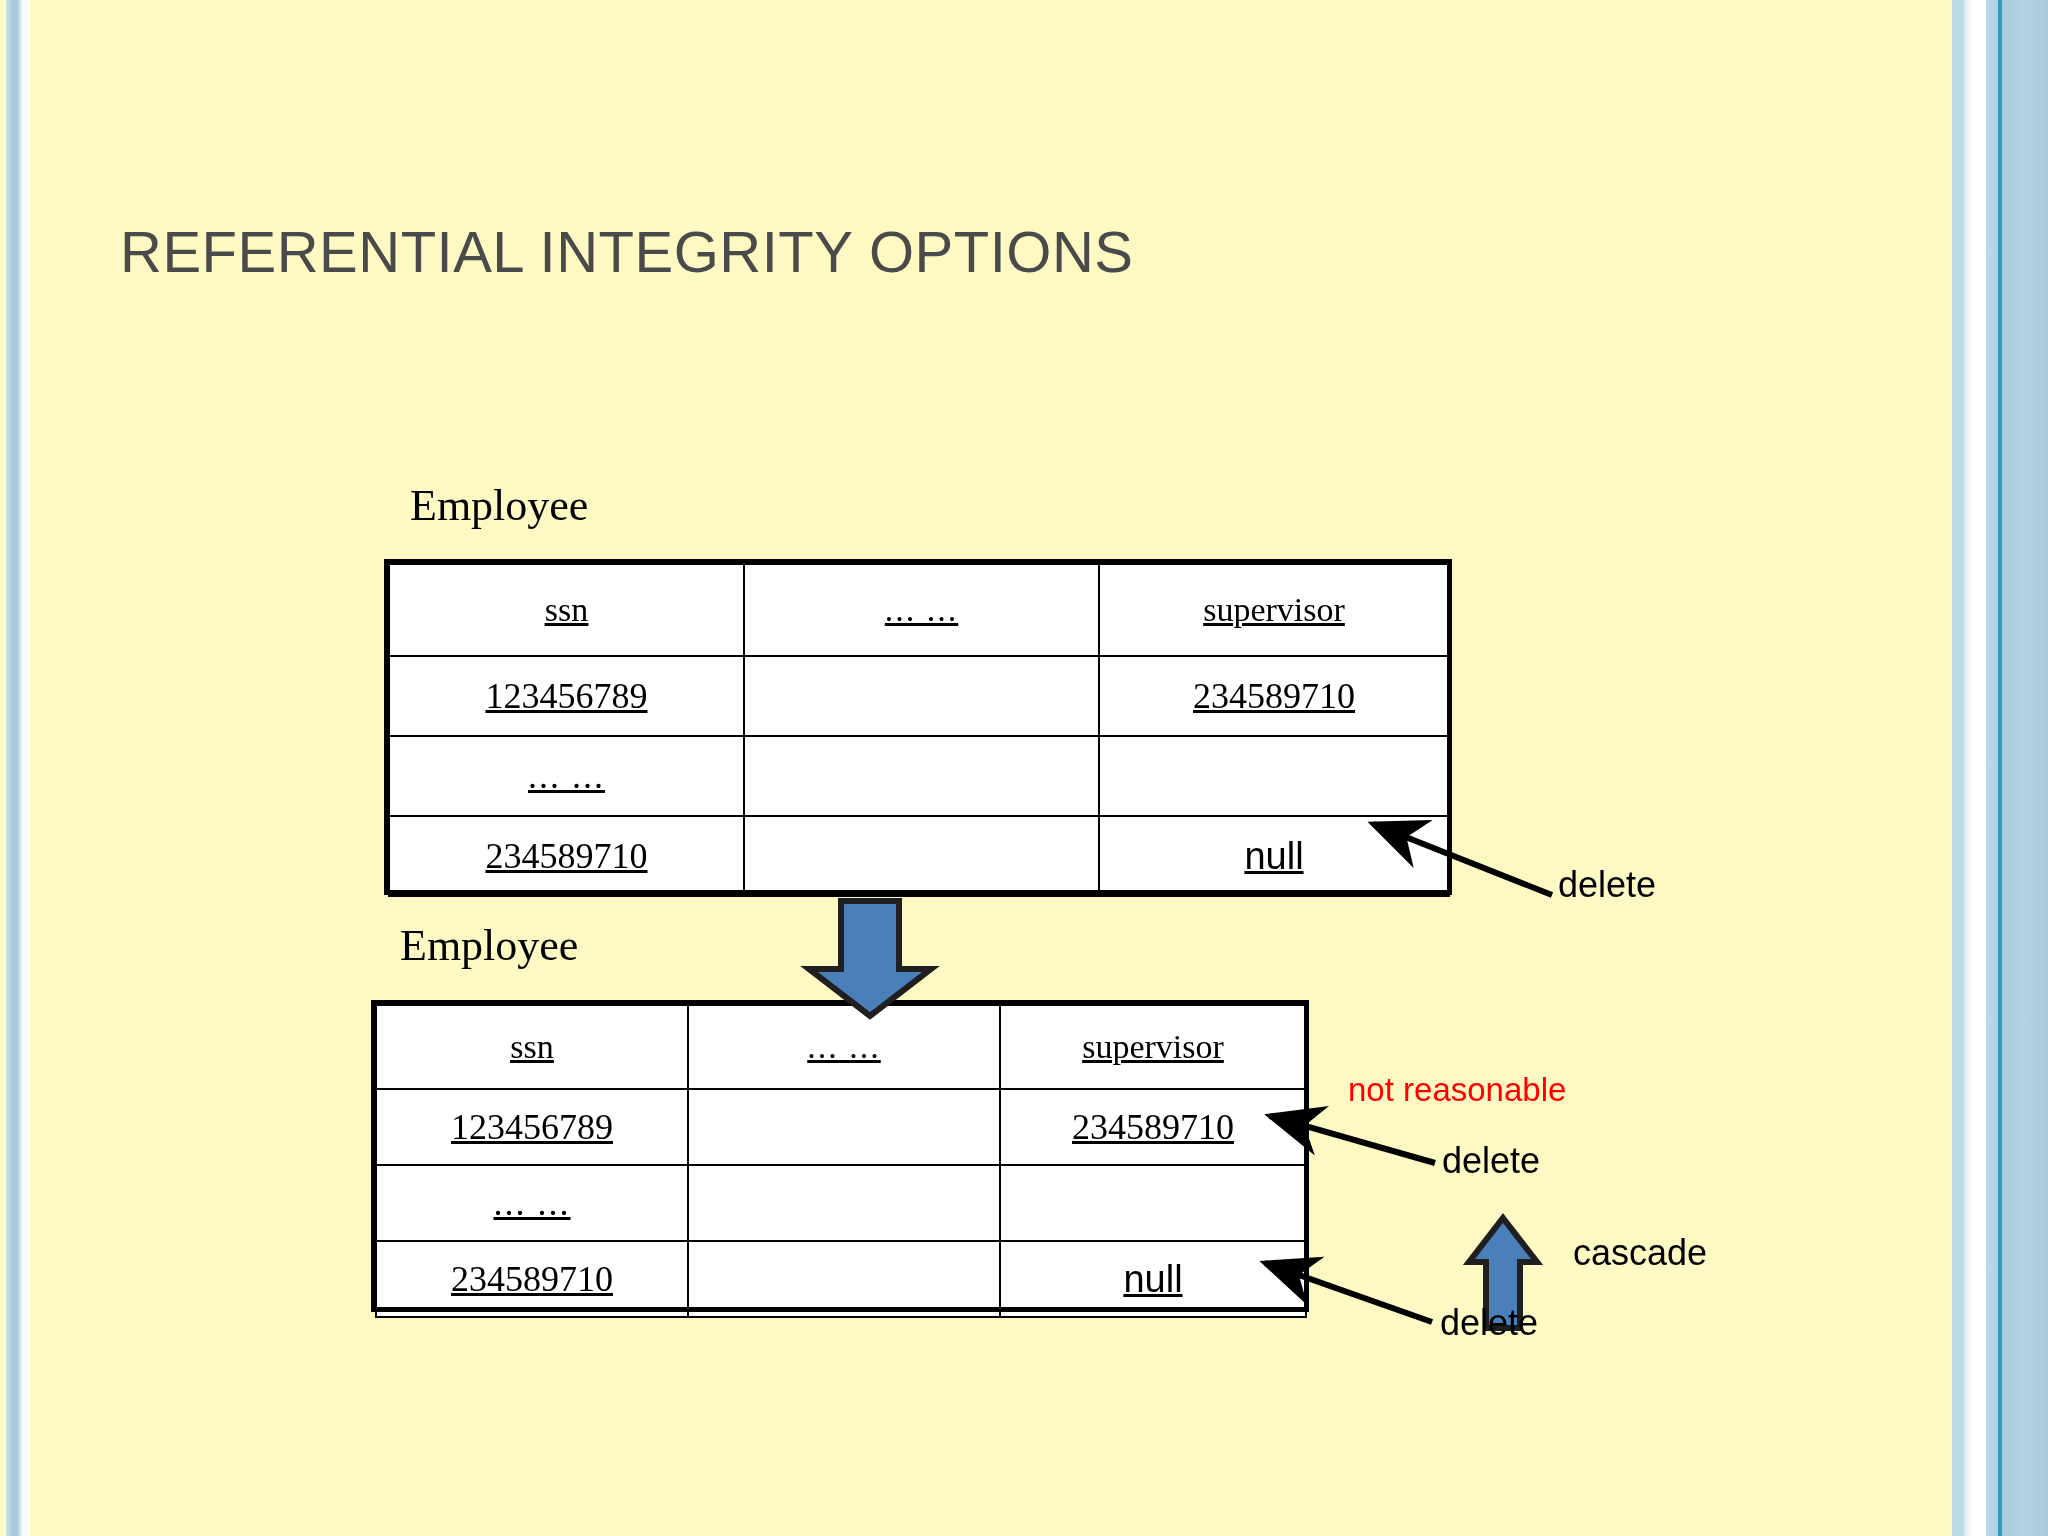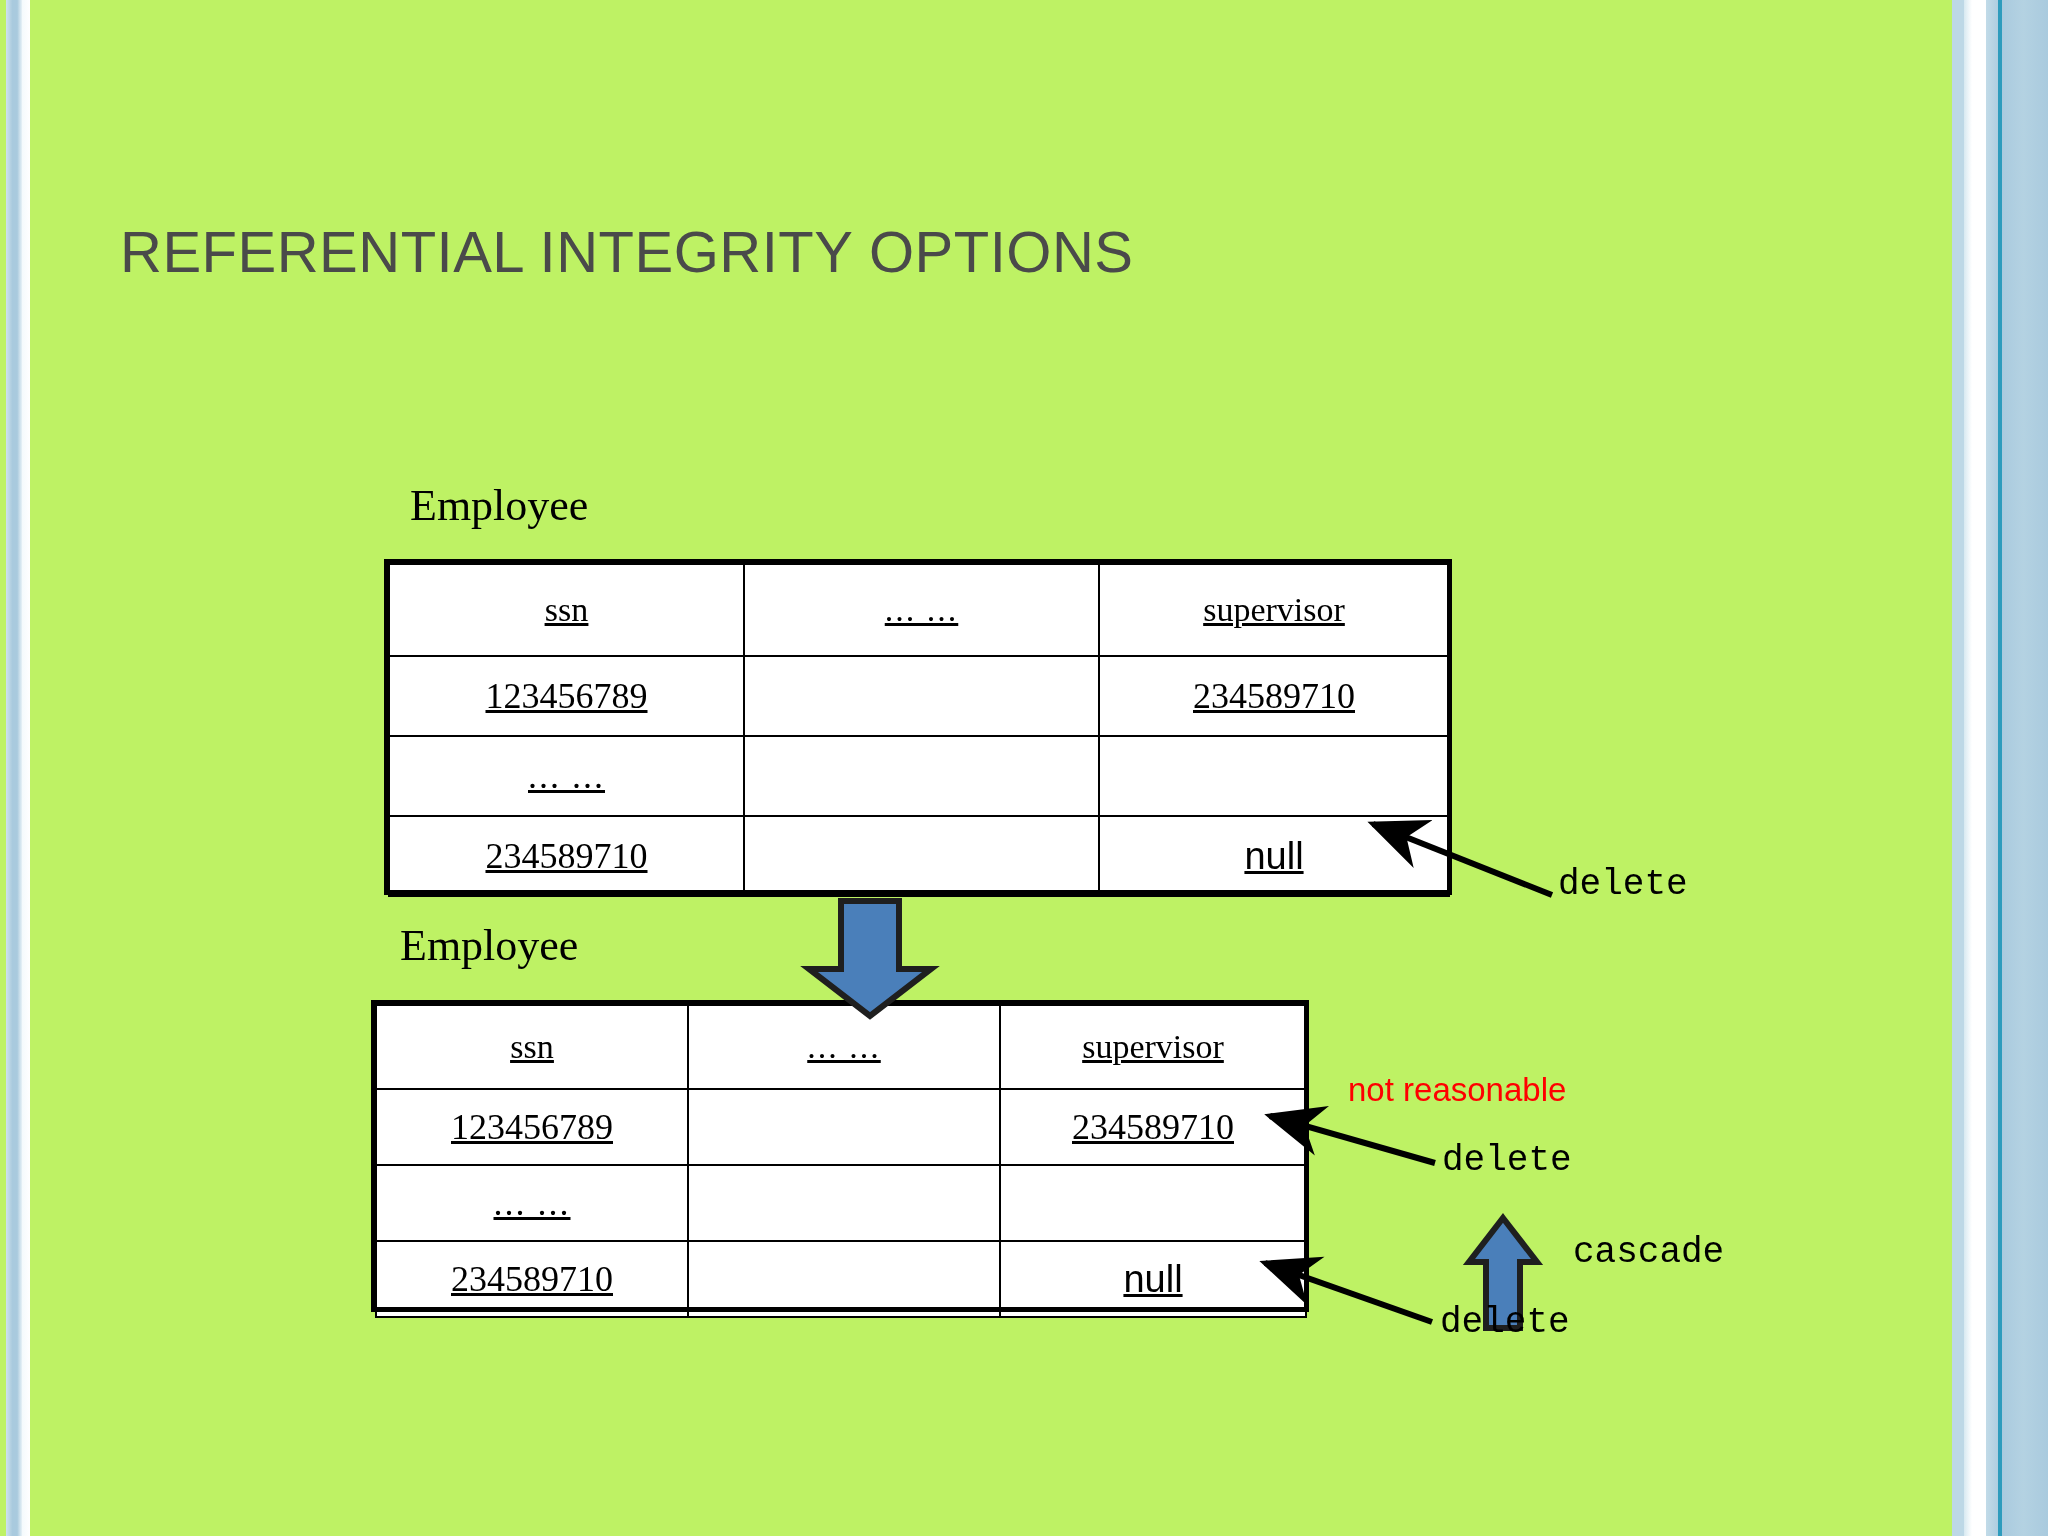--- a/index.html
+++ b/index.html
@@ -11,21 +11,21 @@
     width: 2048px;
     height: 1536px;
     font-family: "Liberation Sans", sans-serif;
     overflow: hidden;
   }
 
   #slide {
     position: relative;
     width: 2048px;
     height: 1536px;
-    background: #bef264;
+    background: #fef9c3;
   }
 
   
   .edge-left {
     position: absolute;
     left: 6px; top: 0;
     width: 16px; height: 1536px;
     background: linear-gradient(to right, #cfe2ec 0%, #a9cade 40%, #a9cade 70%, #e8f2f7 100%);
   }
   .edge-left-inner {
@@ -122,21 +122,21 @@
   .frame {
     position: absolute;
     border: 5px solid #000000;
     box-sizing: border-box;
     pointer-events: none;
   }
 
   
   .anno {
     position: absolute;
-    font-family: Liberation Mono, monospace;
+    font-family: Liberation Sans, sans-serif;
     font-size: 36px;
     color: #000000;
     white-space: nowrap;
     text-align: center;
   }
   .anno-red {
     position: absolute;
     font-family: "Liberation Sans", sans-serif;
     font-size: 33px;
     color: #ff0000;

